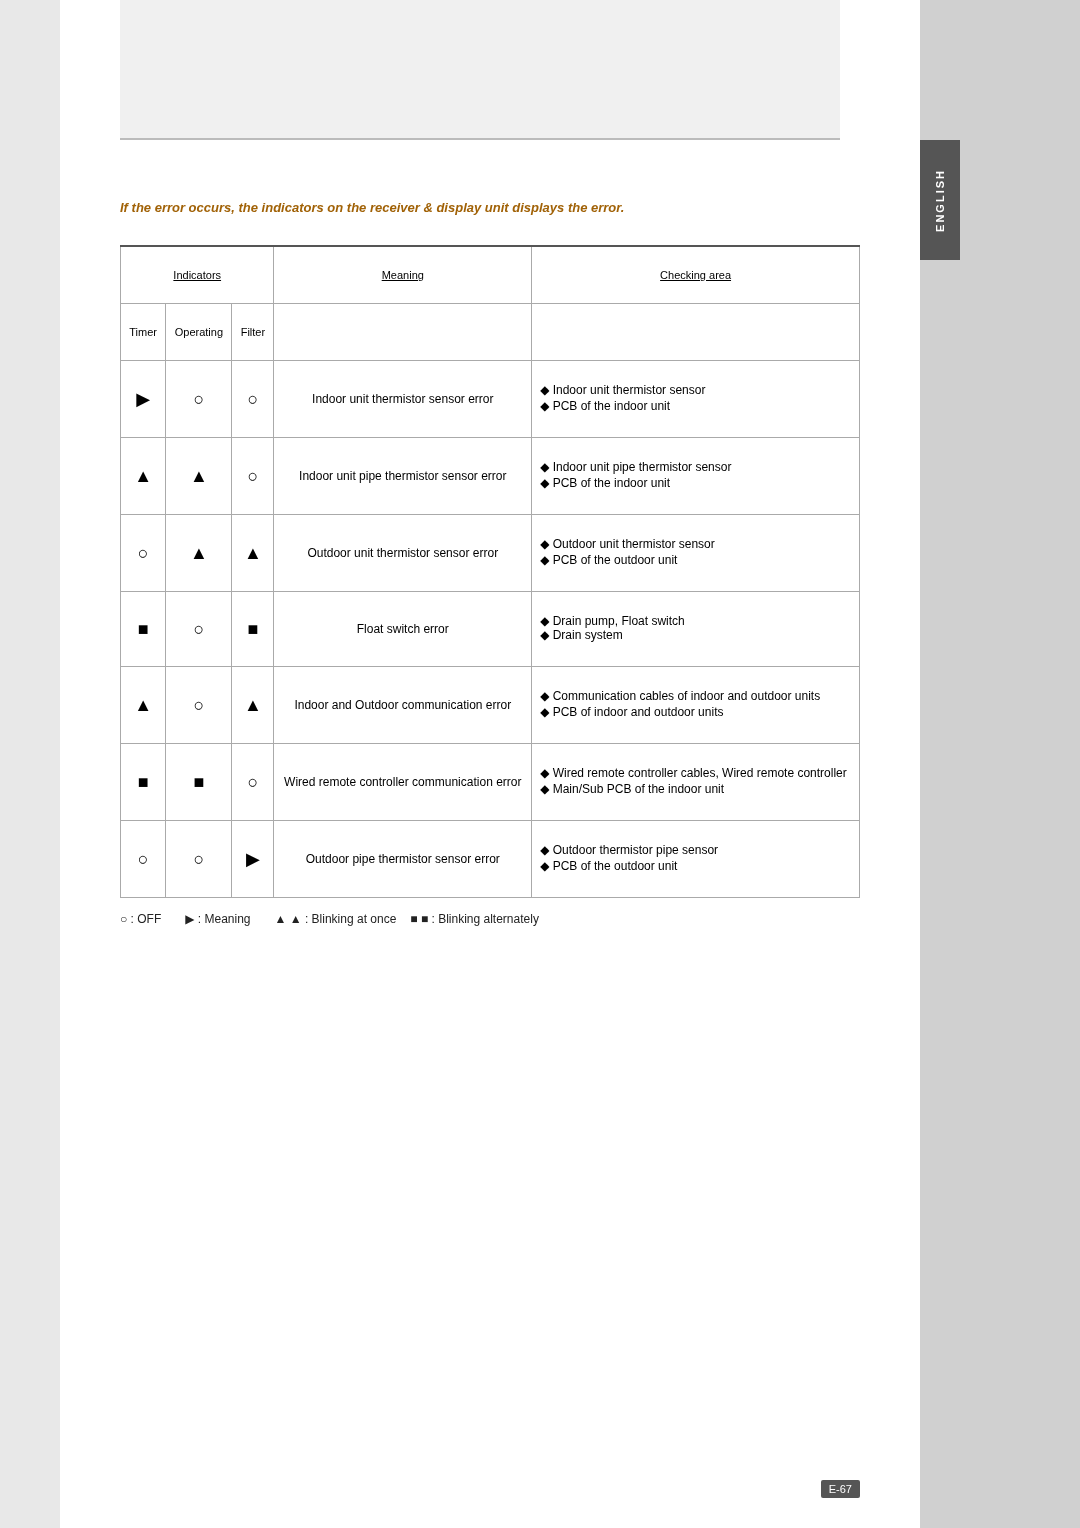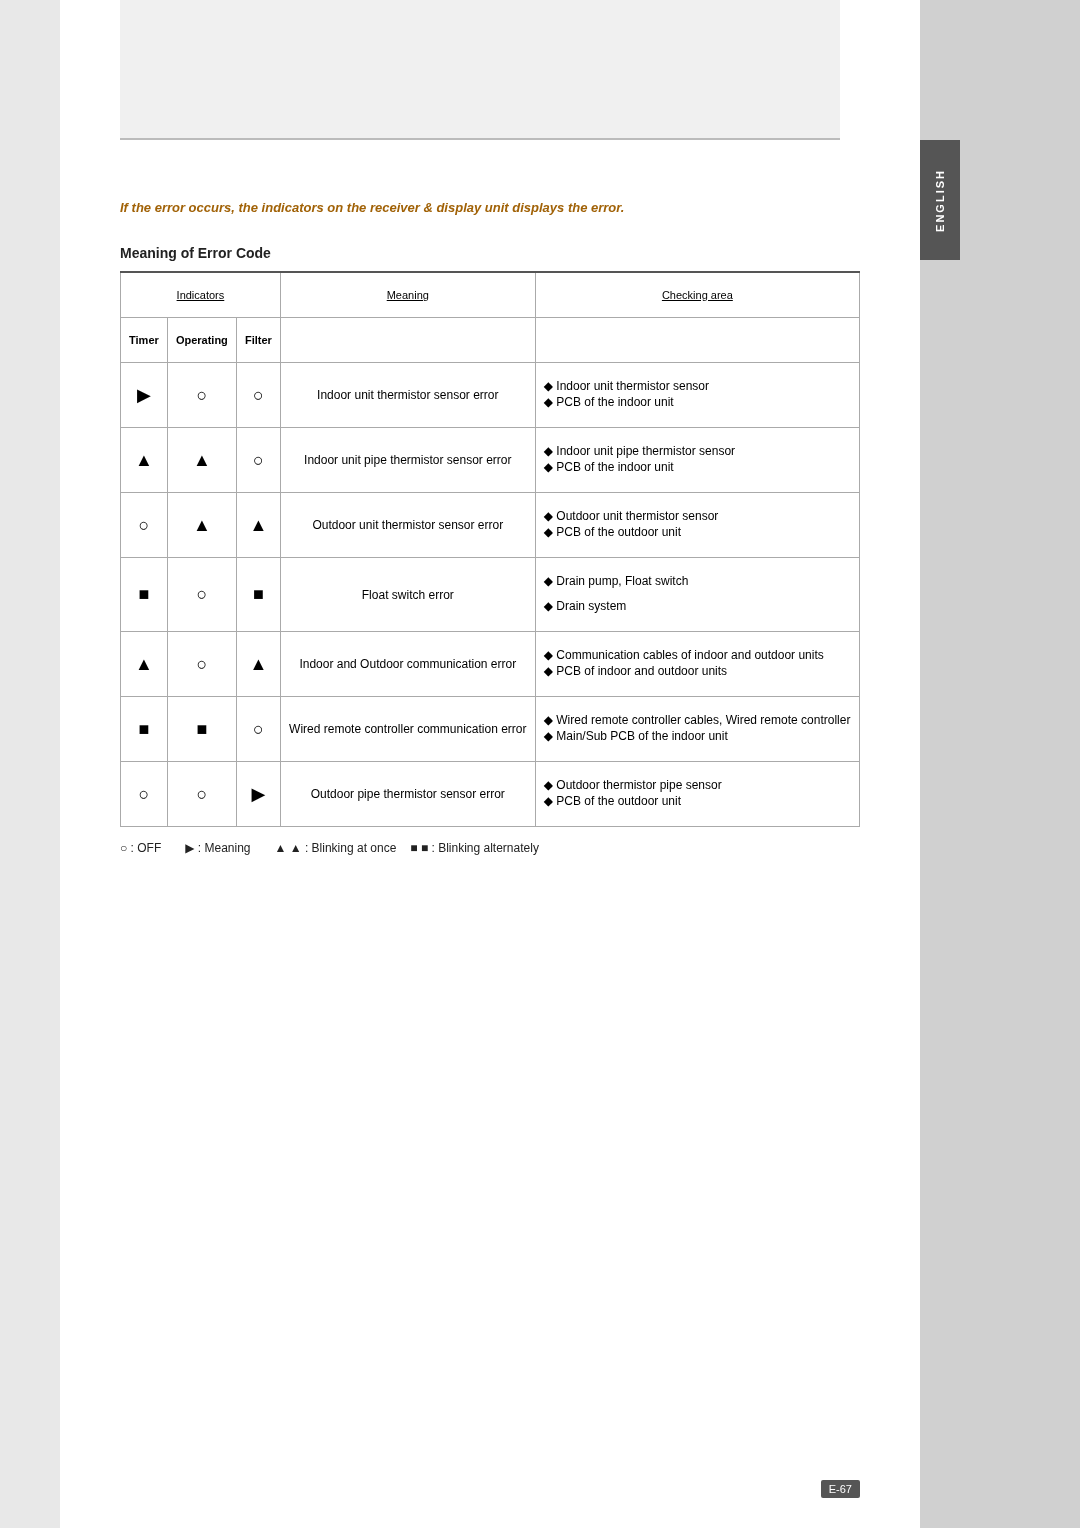--- a/index.html
+++ b/index.html
@@ -83,42 +83,42 @@
       color: #222;
     }
     .error-table {
       width: 100%;
       border-collapse: collapse;
       font-size: 12px;
       border-top: 2px solid #555;
     }
     .error-table th, .error-table td {
       border: 1px solid #aaa;
-      padding: 16px 8px;
+      padding: 22px 8px;
       vertical-align: middle;
       text-align: center;
     }
     .indicators-header {
       font-size: 11px;
       text-decoration: underline;
       font-weight: normal;
     }
     .meaning-header {
       font-size: 11px;
       text-decoration: underline;
       font-weight: normal;
     }
     .checking-header {
       font-size: 11px;
       text-decoration: underline;
       font-weight: normal;
     }
     .sub-header-row th {
       font-size: 11px;
-      font-weight: bold;
+      font-weight: normal;
       background: #fff;
       text-align: center;
     }
     .checking-cell {
       text-align: left;
       font-size: 12px;
     }
     .meaning-cell {
       text-align: left;
       font-size: 12px;
@@ -152,23 +152,20 @@
   <div class="top-decorative"></div>
 
   <div class="side-tab">
     <span class="side-tab-text">ENGLISH</span>
   </div>
 
   <div class="content">
 
     <p class="subtitle">If the error occurs, the indicators on the receiver &amp; display unit displays the error.</p>
 
-    <div style="margin-top: 20px; margin-bottom: 10px;">
-      <p class="meaning-title">Meaning of Error Code</p>
-    </div>
 
     <table class="error-table">
       <thead>
         <tr>
           <th colspan="3" class="indicators-header">
             <span>Indicators</span>
           </th>
           <th class="meaning-header">
             <span>Meaning</span>
           </th>
@@ -220,21 +217,21 @@
               <div style="display: flex; align-items: flex-start; gap: 4px; margin-bottom: 2px;">◆ Outdoor unit thermistor sensor</div>
               <div style="display: flex; align-items: flex-start; gap: 4px; margin-bottom: 2px;">◆ PCB of the outdoor unit</div>
             </td>
           </tr>
           <tr>
             <td style="font-size: 18px;">■</td>
             <td style="font-size: 18px;">○</td>
             <td style="font-size: 18px;">■</td>
             <td class="meaning-cell">Float switch error</td>
             <td class="checking-cell">
-              <div style="display: flex; align-items: flex-start; gap: 4px; margin-bottom: 11px;">◆ Drain pump, Float switch</div>
+              <div style="display: flex; align-items: flex-start; gap: 4px; margin-bottom: 0;">◆ Drain pump, Float switch</div>
               <div style="display: flex; align-items: flex-start; gap: 4px; margin-bottom: 2px;">◆ Drain system</div>
             </td>
           </tr>
           <tr>
             <td style="font-size: 18px;">▲</td>
             <td style="font-size: 18px;">○</td>
             <td style="font-size: 18px;">▲</td>
             <td class="meaning-cell">Indoor and Outdoor communication error</td>
             <td class="checking-cell">
               <div style="display: flex; align-items: flex-start; gap: 4px; margin-bottom: 2px;">◆ Communication cables of indoor and outdoor units</div>

